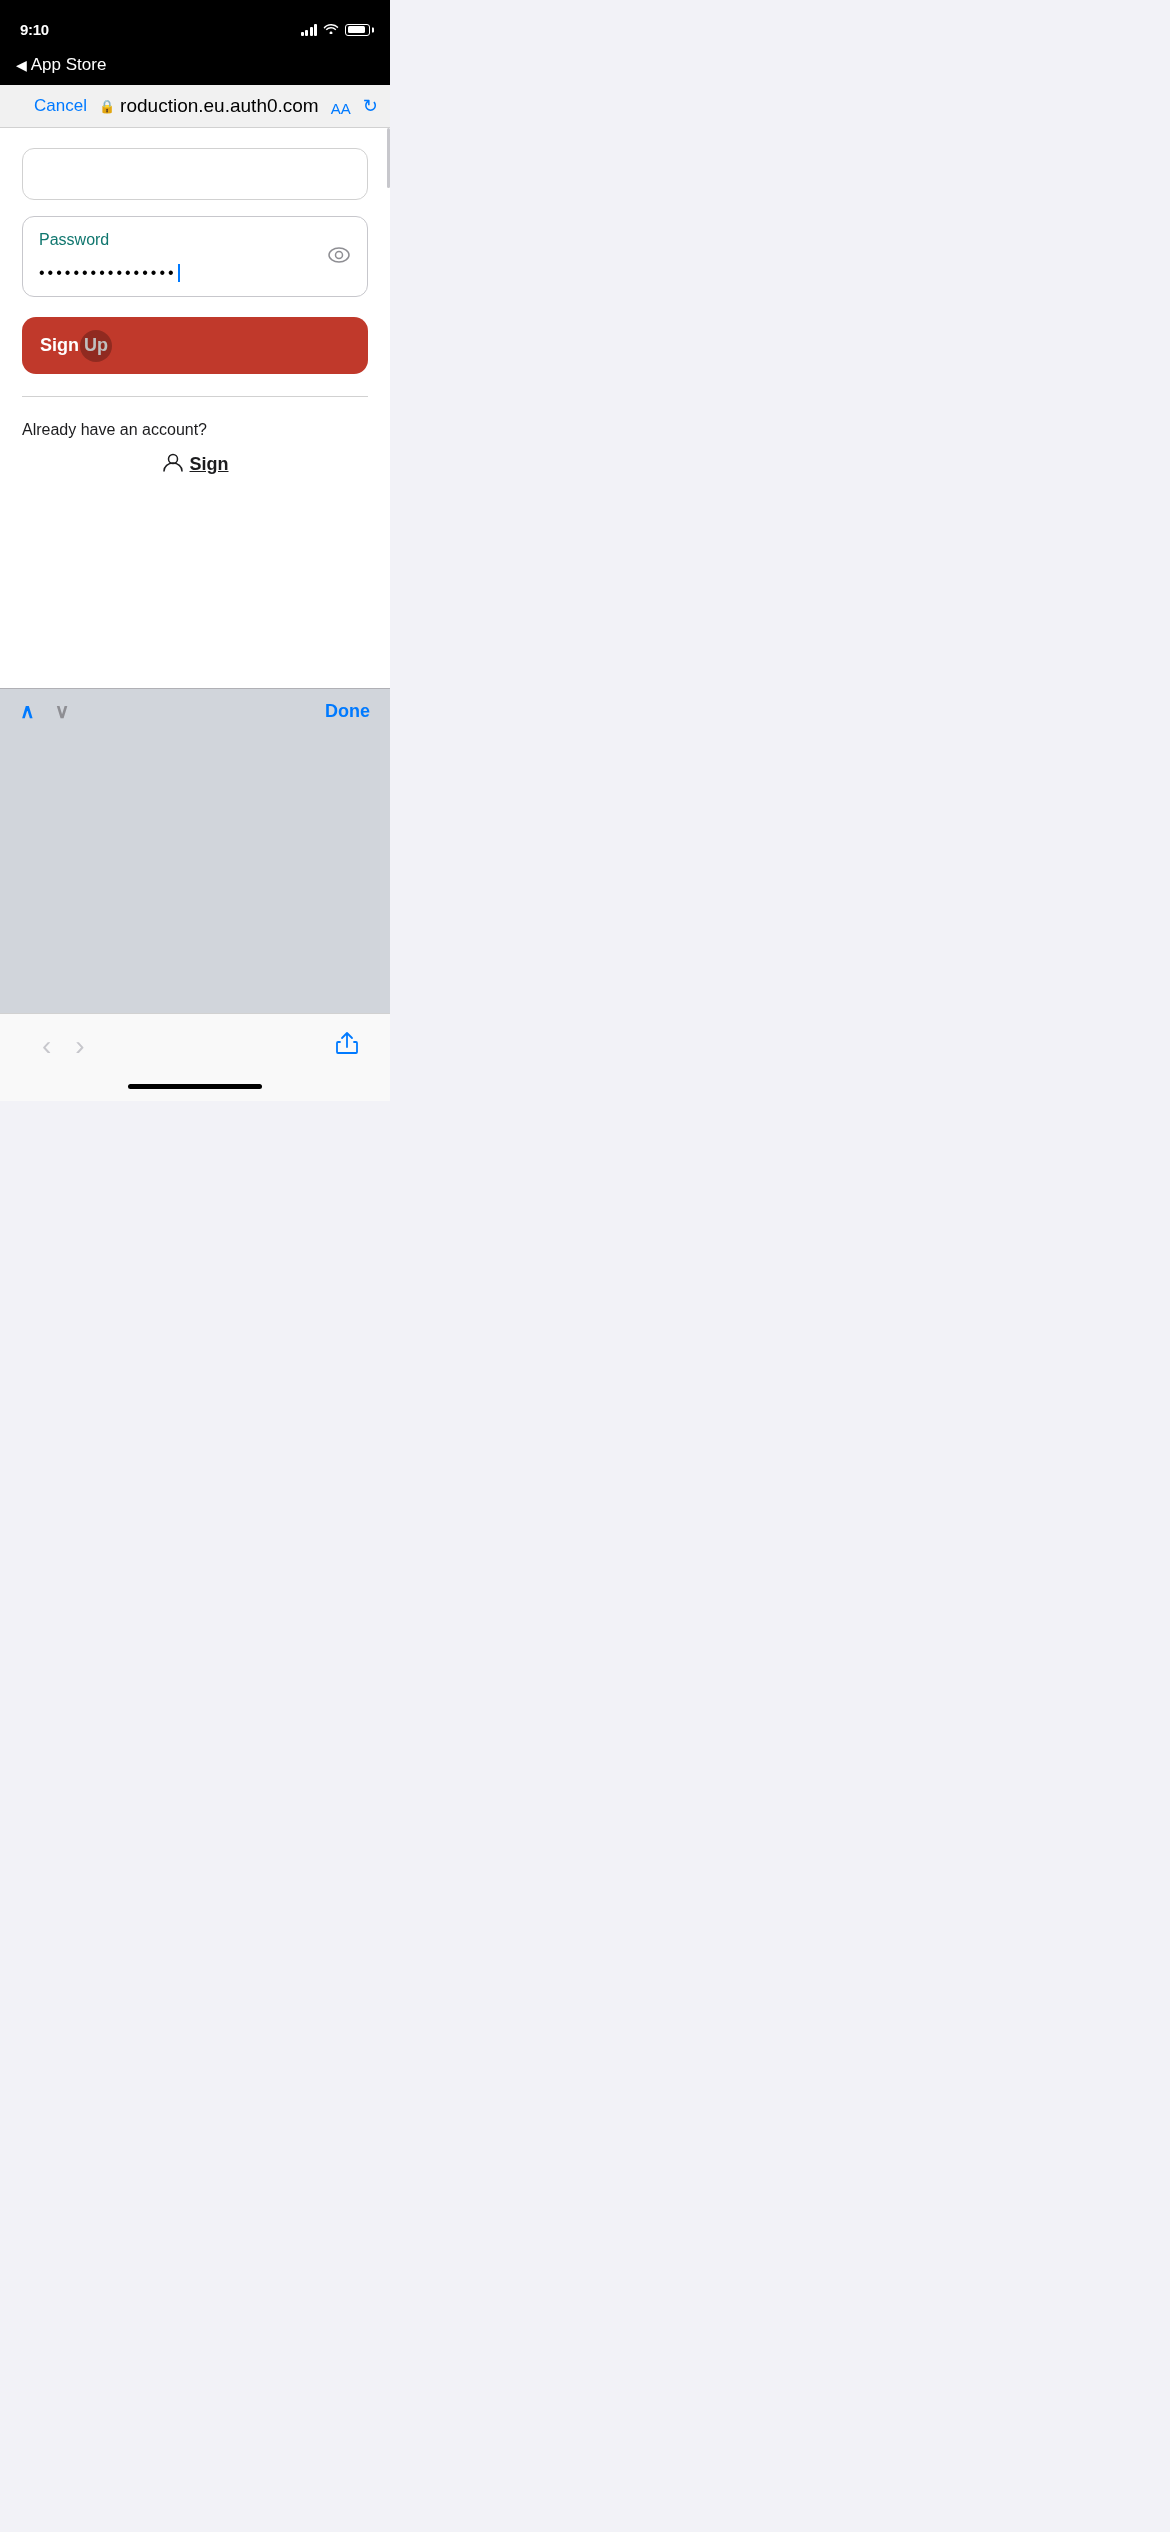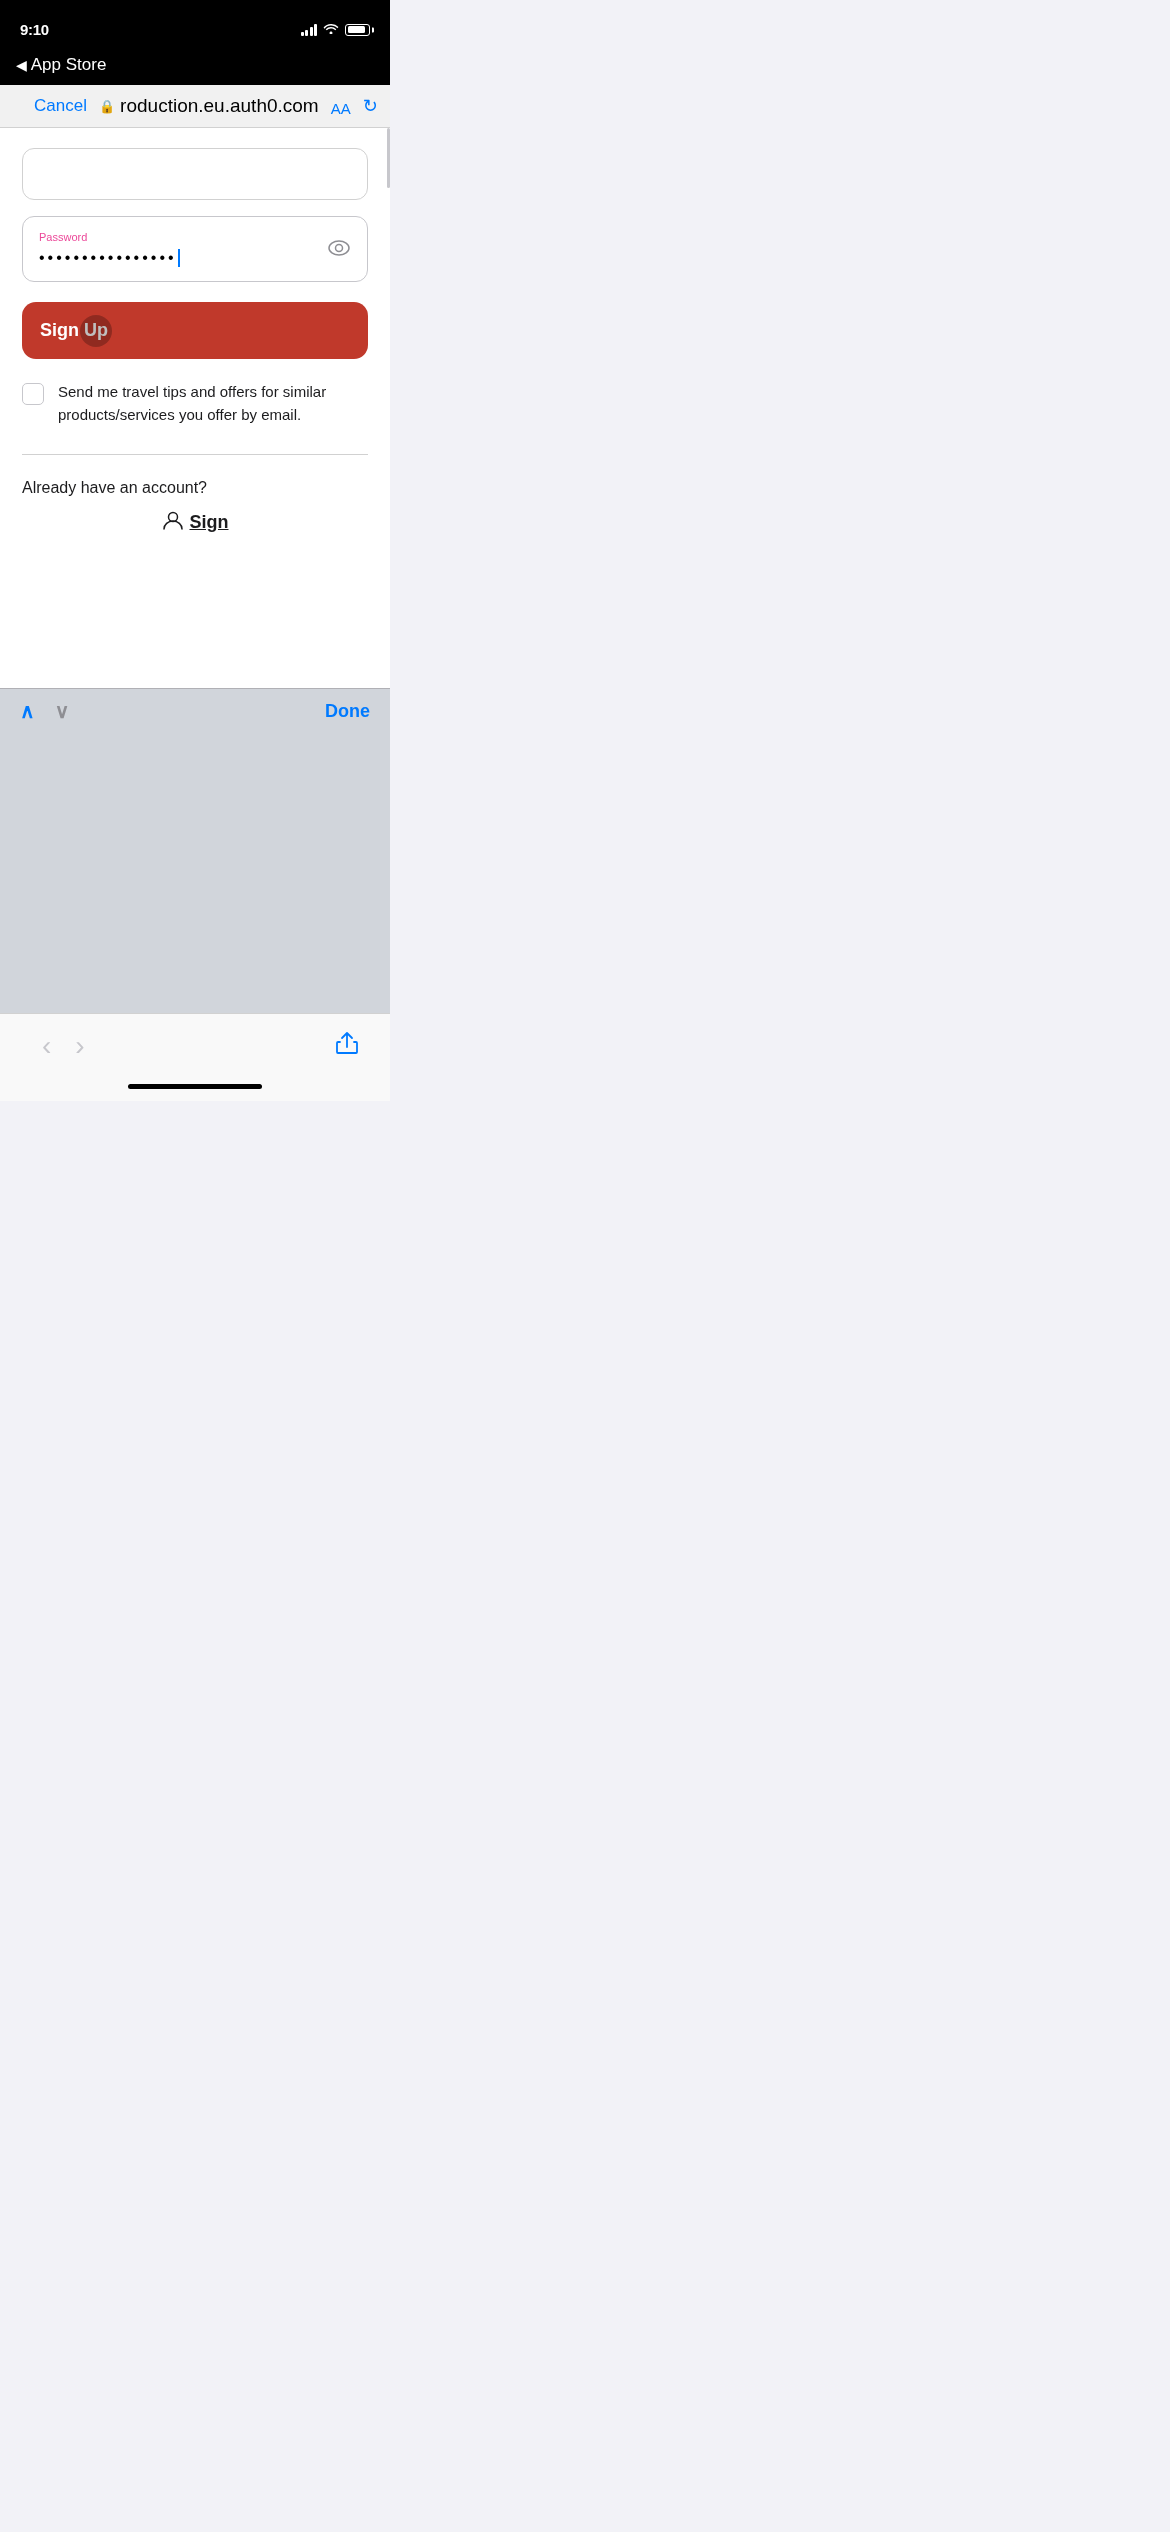--- a/index.html
+++ b/index.html
@@ -199,23 +199,23 @@
       margin-bottom: 20px;
       background: #fff;
       position: relative;
     }
 
     .input-inner {
       flex: 1;
     }
 
     .input-label {
-      font-size: 11px;
-      color: #ec4899;
-      margin-bottom: 6px;
+      font-size: 16px;
+      color: #0f766e;
+      margin-bottom: 15px;
     }
 
     .input-value {
       font-size: 16px;
       color: #000;
       letter-spacing: 3px;
       display: flex;
       align-items: center;
     }
 
@@ -464,24 +464,20 @@
     </span>
   </div>
 
   
   <button class="signup-btn">
     <div class="signup-btn-ripple"></div>
     <span>Sign Up</span>
   </button>
 
   
-  <div class="checkbox-row">
-    <div class="checkbox"></div>
-    <span class="checkbox-label">Send me travel tips and offers for similar products/services you offer by email.</span>
-  </div>
 
   
   <div class="divider"></div>
 
   
   <div class="already-account">
     <div class="already-text">Already have an account?</div>
     <div class="login-row">
       <span class="user-icon">
         <svg width="22" height="22" viewBox="0 0 22 22" fill="none">

